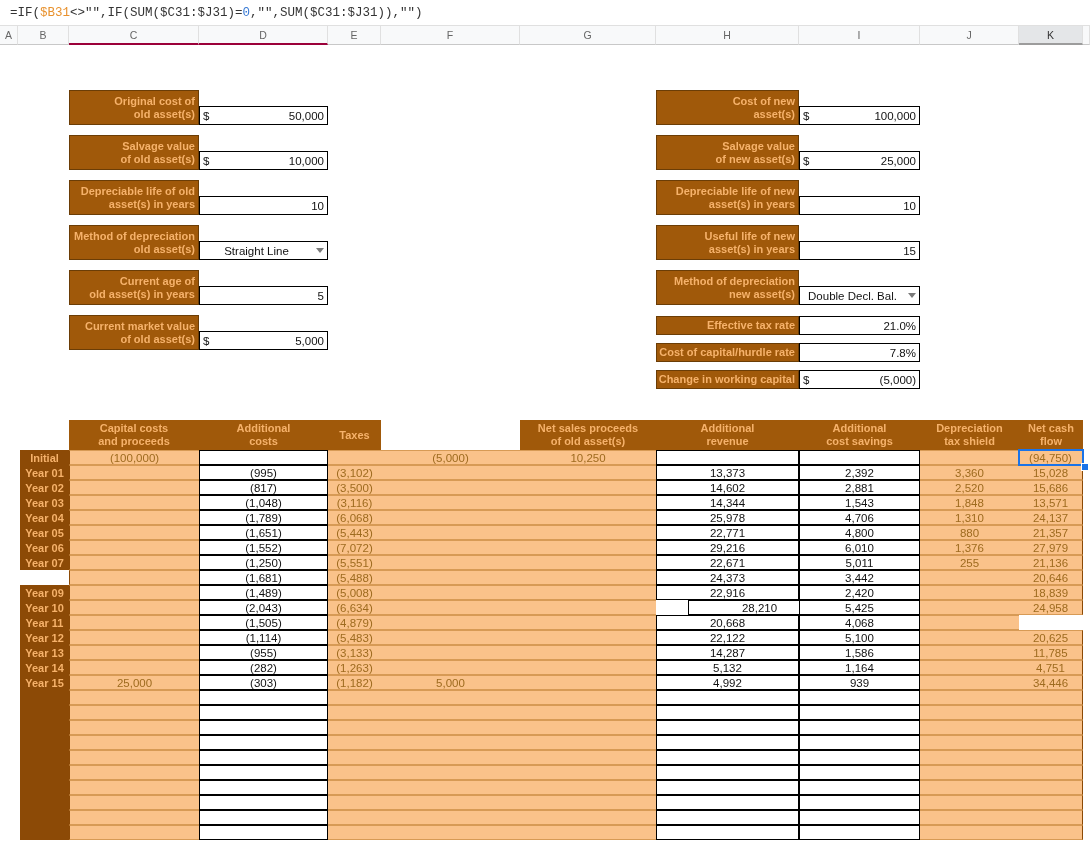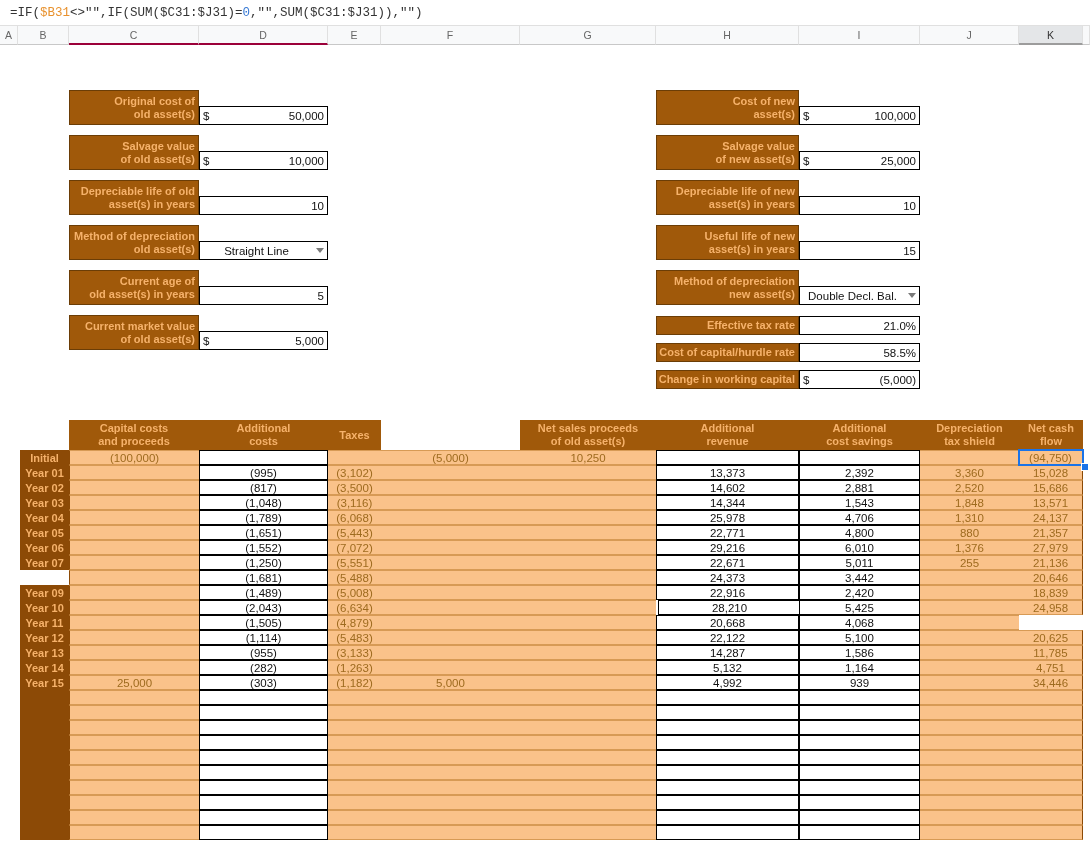--- a/index.html
+++ b/index.html
@@ -306,21 +306,21 @@
       <div class="abs inp-label" style="left: 656px; top: 271px; width: 143px; height: 19px;">
         <span>Effective tax rate</span>
       </div>
       <div class="abs inp-value" style="left: 799px; top: 271px; width: 121px; height: 19px;">
         <span class="num">21.0%</span>
       </div>
       <div class="abs inp-label" style="left: 656px; top: 298px; width: 143px; height: 19px;">
         <span>Cost of capital/hurdle rate</span>
       </div>
       <div class="abs inp-value" style="left: 799px; top: 298px; width: 121px; height: 19px;">
-        <span class="num">58.5%</span>
+        <span class="num">7.8%</span>
       </div>
       <div class="abs inp-label" style="left: 656px; top: 325px; width: 143px; height: 19px;">
         <span>Change in working capital</span>
       </div>
       <div class="abs inp-value" style="left: 799px; top: 325px; width: 121px; height: 19px;">
         <span class="cur">$</span>
         <span class="num">(5,000)</span>
       </div>
     </div>
 
@@ -456,21 +456,21 @@
       <div class="abs dcell input" style="left: 636px; top: 165px; width: 143px; height: 15px;">22,916</div>
       <div class="abs dcell input" style="left: 779px; top: 165px; width: 121px; height: 15px;">2,420</div>
       <div class="abs dcell calc" style="left: 900px; top: 165px; width: 99px; height: 15px;"></div>
       <div class="abs dcell calc bandright" style="left: 999px; top: 165px; width: 64px; height: 15px;">18,839</div>
       <div class="abs rowhdr" style="left: 0px; top: 180px; width: 49px; height: 15px;">Year 10</div>
       <div class="abs dcell calc bandleft" style="left: 49px; top: 180px; width: 130px; height: 15px;"></div>
       <div class="abs dcell input" style="left: 179px; top: 180px; width: 129px; height: 15px;">(2,043)</div>
       <div class="abs dcell calc" style="left: 308px; top: 180px; width: 53px; height: 15px; text-align: center;">(6,634)</div>
       <div class="abs dcell calc" style="left: 361px; top: 180px; width: 139px; height: 15px;"></div>
       <div class="abs dcell calc" style="left: 500px; top: 180px; width: 136px; height: 15px;"></div>
-      <div class="abs dcell input" style="left: 638px; top: 180px; width: 143px; height: 15px;">28,210</div>
+      <div class="abs dcell input" style="left: 668px; top: 180px; width: 143px; height: 15px;">28,210</div>
       <div class="abs dcell input" style="left: 779px; top: 180px; width: 121px; height: 15px;">5,425</div>
       <div class="abs dcell calc" style="left: 900px; top: 180px; width: 99px; height: 15px;"></div>
       <div class="abs dcell calc bandright" style="left: 999px; top: 180px; width: 64px; height: 15px;">24,958</div>
       <div class="abs rowhdr" style="left: 0px; top: 195px; width: 49px; height: 15px;">Year 11</div>
       <div class="abs dcell calc bandleft" style="left: 49px; top: 195px; width: 130px; height: 15px;"></div>
       <div class="abs dcell input" style="left: 179px; top: 195px; width: 129px; height: 15px;">(1,505)</div>
       <div class="abs dcell calc" style="left: 308px; top: 195px; width: 53px; height: 15px;">(4,879)</div>
       <div class="abs dcell calc" style="left: 361px; top: 195px; width: 139px; height: 15px;"></div>
       <div class="abs dcell calc" style="left: 500px; top: 195px; width: 136px; height: 15px;"></div>
       <div class="abs dcell input" style="left: 636px; top: 195px; width: 143px; height: 15px;">20,668</div>

